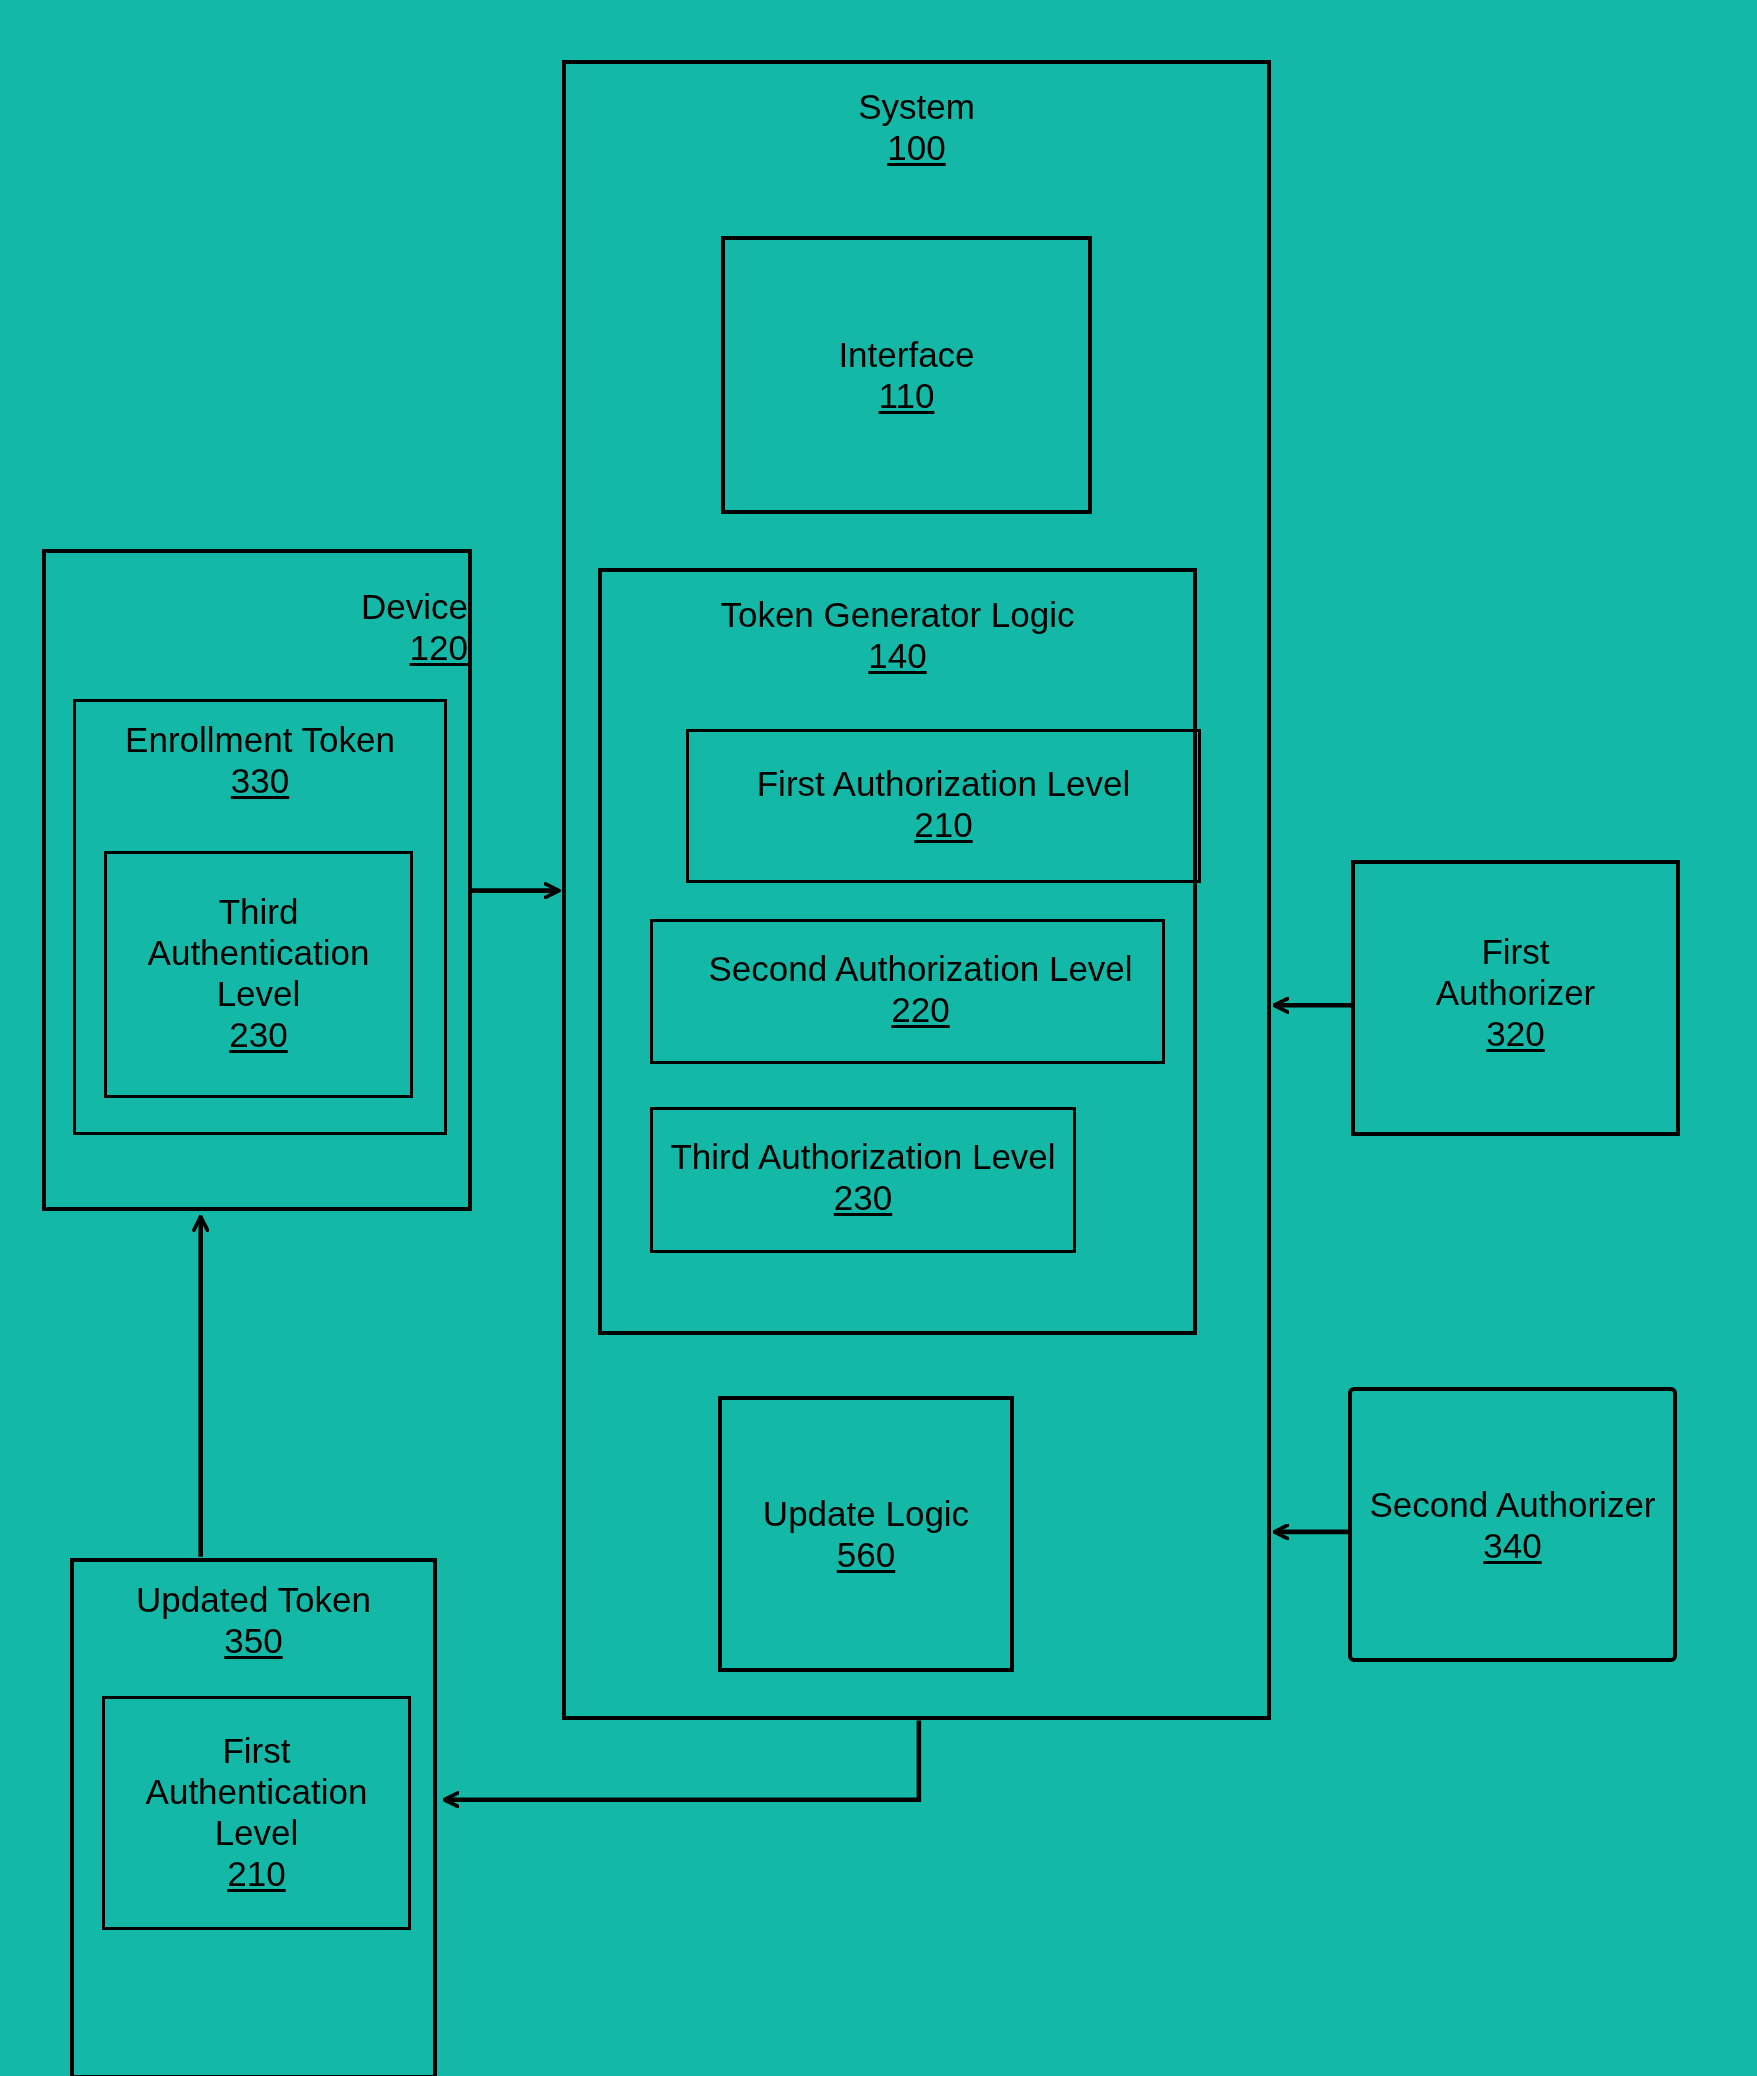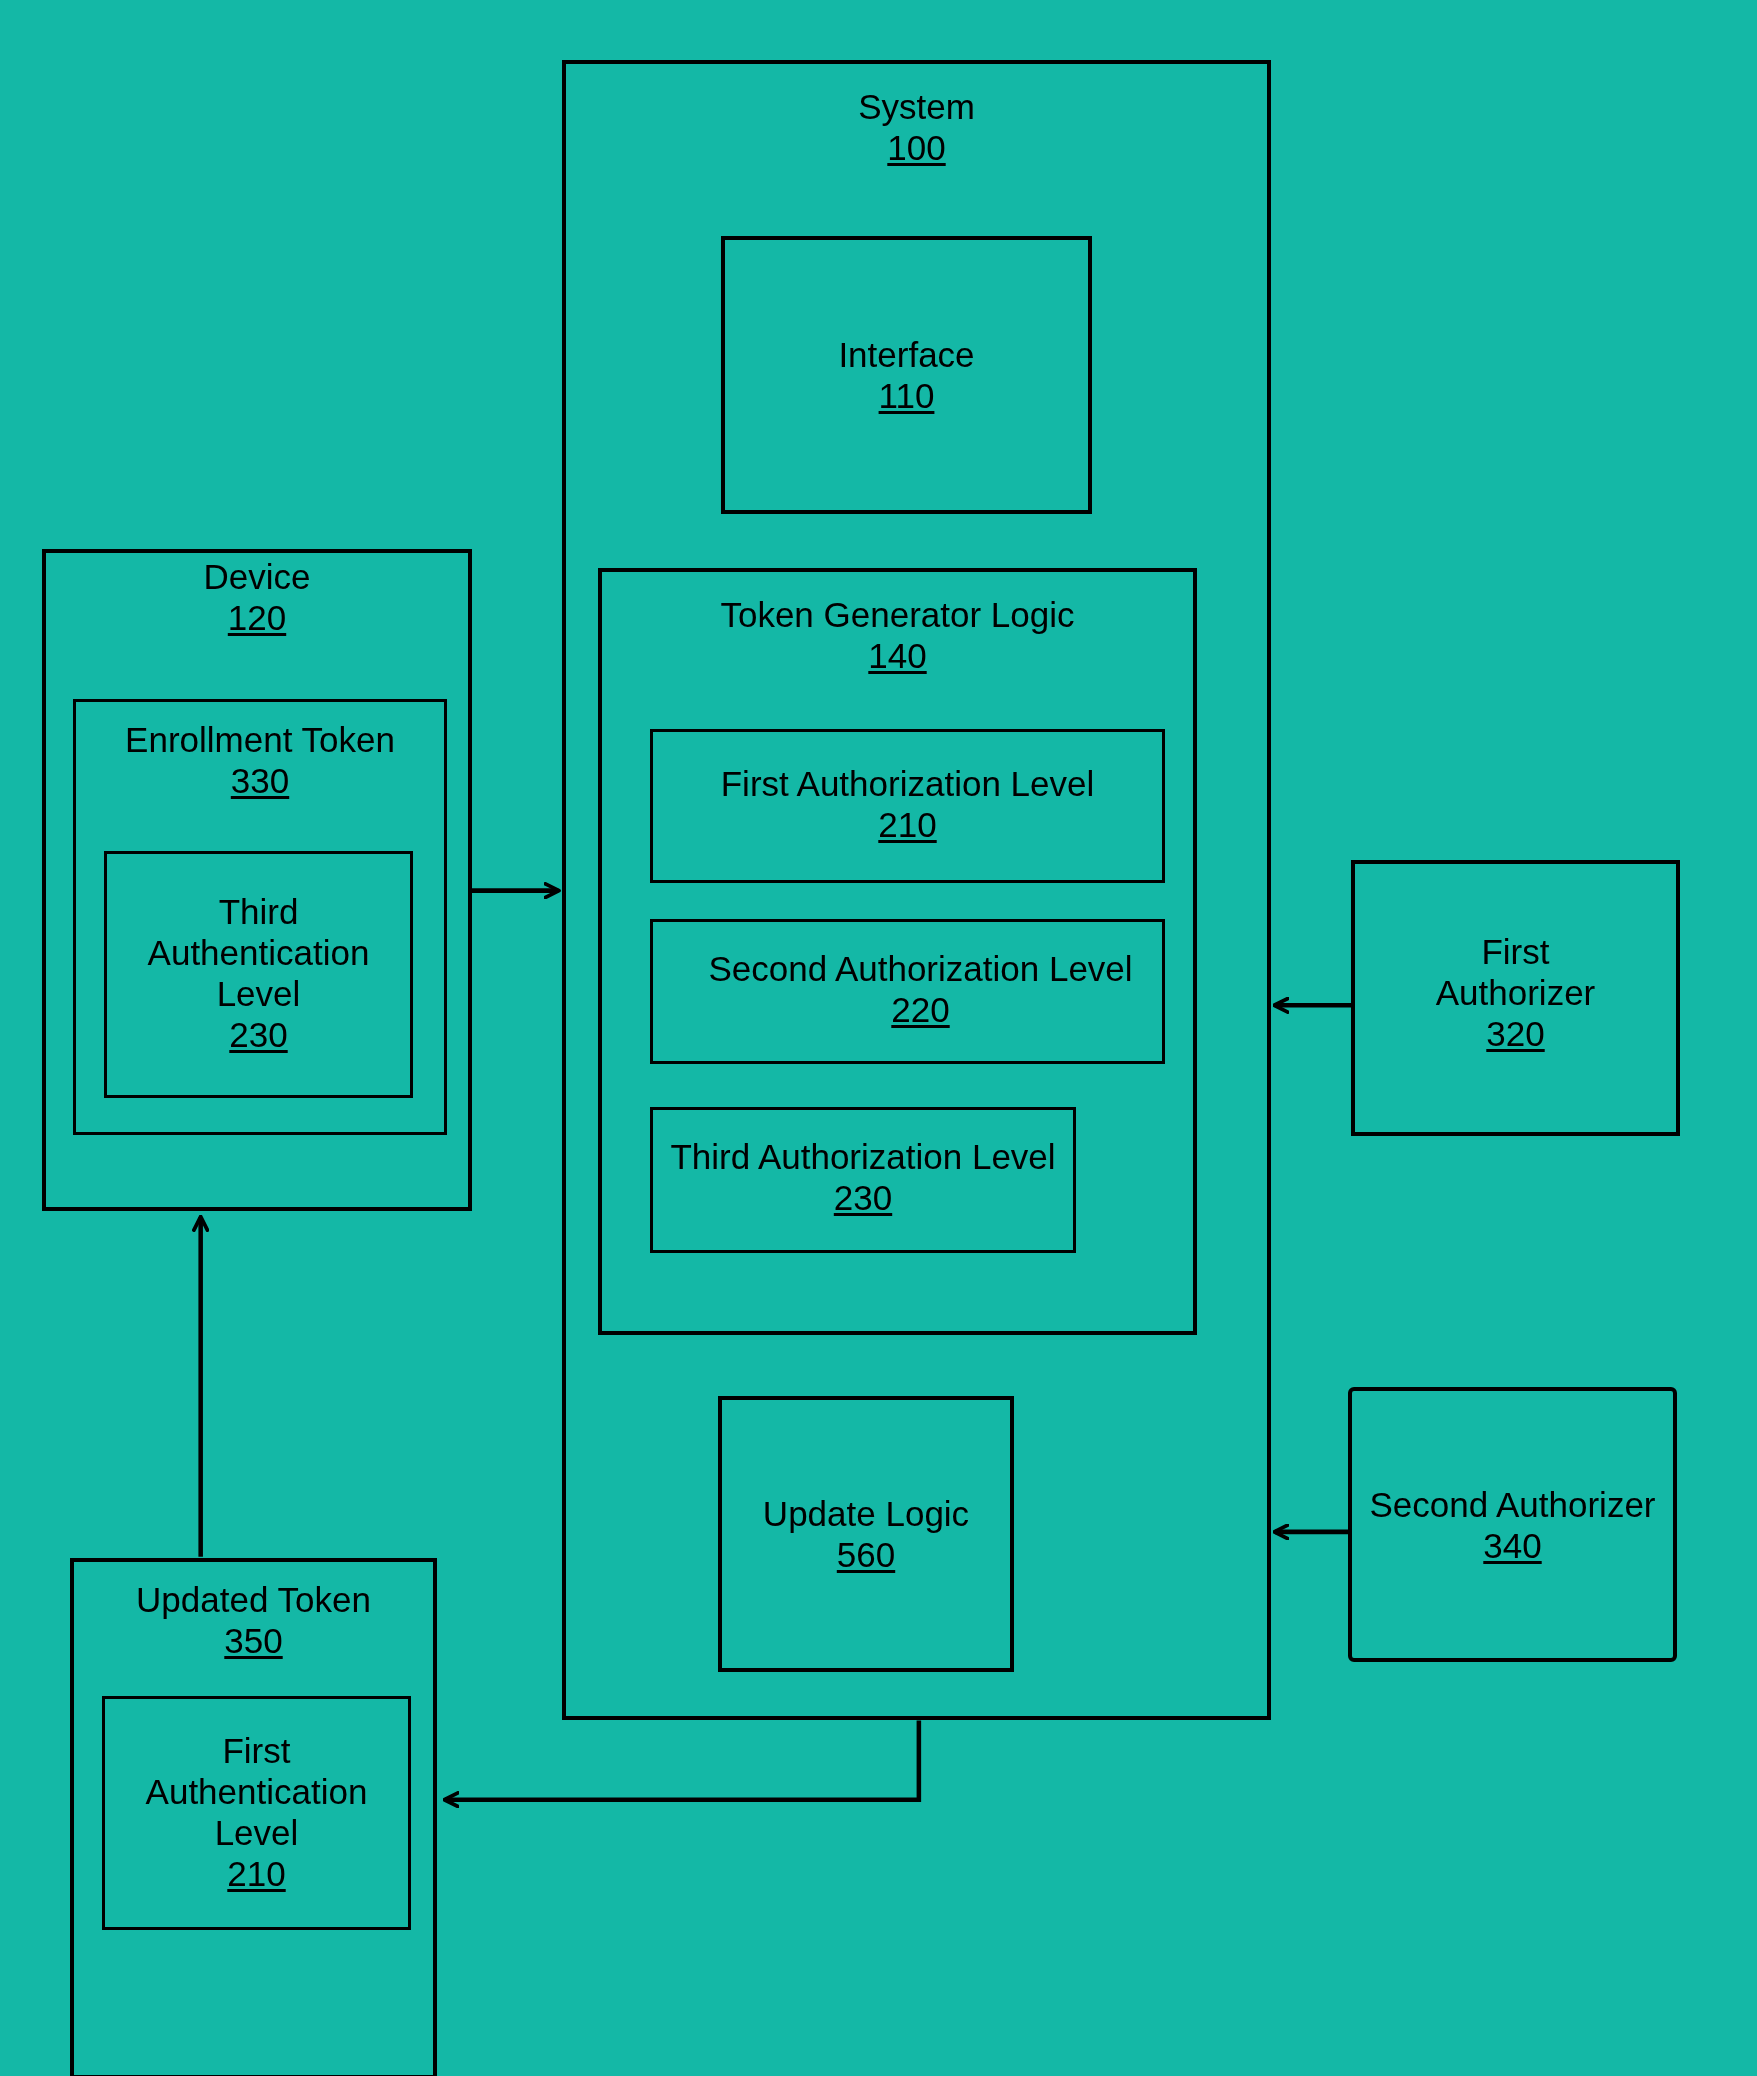--- a/index.html
+++ b/index.html
@@ -61,38 +61,38 @@
   </div>
 
   <div class="box" style="left:721px; top:236px; width:371px; height:278px;">
     <div class="label t-title" style="top:95px;"><span>Interface</span><span class="num">110</span></div>
   </div>
 
   <div class="box" style="left:598px; top:568px; width:599px; height:767px;">
     <div class="label t-title" style="top:22.6px;"><span>Token Generator Logic</span><span class="num">140</span></div>
   </div>
 
-  <div class="box thin" style="left:650px; top:729px; width:515px; height:154px;padding-left:44px;">
+  <div class="box thin" style="left:686px; top:729px; width:515px; height:154px;padding-left:44px;">
     <div class="label t-mid" style="top:32px;"><span>First Authorization Level</span><span class="num">210</span></div>
   </div>
 
   <div class="box thin" style="left:650px; top:919px; width:515px; height:145px;">
     <div class="label t-mid" style="top:27px;padding-left:26px;"><span>Second Authorization Level</span><span class="num">220</span></div>
   </div>
 
   <div class="box thin" style="left:650px; top:1107px; width:426px; height:146px;">
     <div class="label t-mid" style="top:27px;"><span>Third Authorization Level</span><span class="num">230</span></div>
   </div>
 
   <div class="box" style="left:718px; top:1396px; width:296px; height:276px;">
     <div class="label t-title" style="top:94px;"><span>Update Logic</span><span class="num">560</span></div>
   </div>
 
   <div class="box" style="left:42px; top:549px; width:430px; height:662px;">
-    <div class="label t-title" style="top:4px;"><span>Device</span><span class="num">120</span></div>
+    <div class="label t-title" style="top:34px;text-align:right;"><span>Device</span><span class="num">120</span></div>
   </div>
 
   <div class="box thin" style="left:73px; top:699px; width:374px; height:436px;">
     <div class="label t-title" style="top:18px;"><span>Enrollment Token</span><span class="num">330</span></div>
   </div>
 
   <div class="box thin" style="left:104px; top:851px; width:309px; height:247px;">
     <div class="label t-big" style="top:38px;"><span>Third
 Authentication
 Level</span><span class="num">230</span></div>

